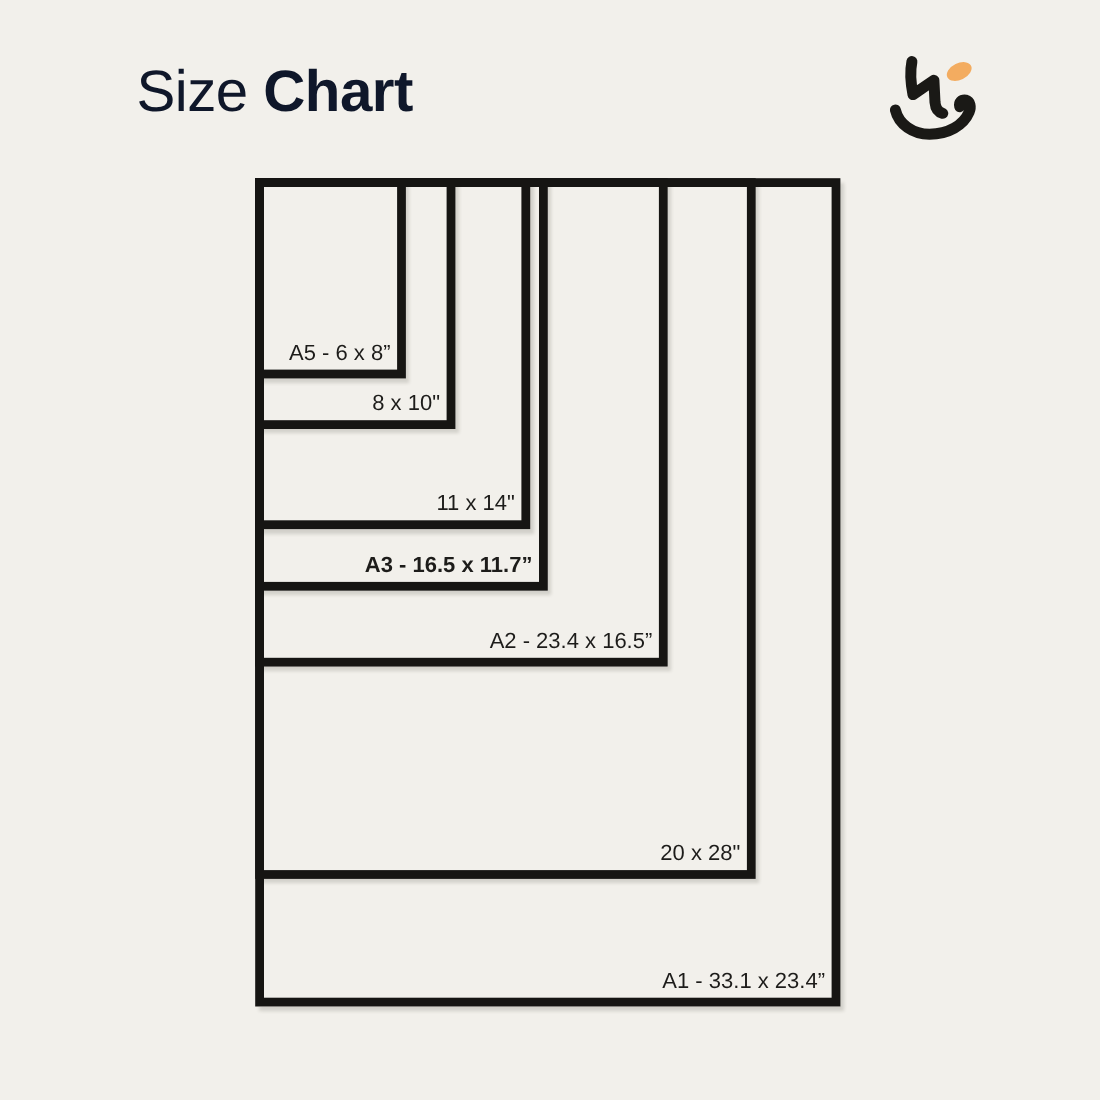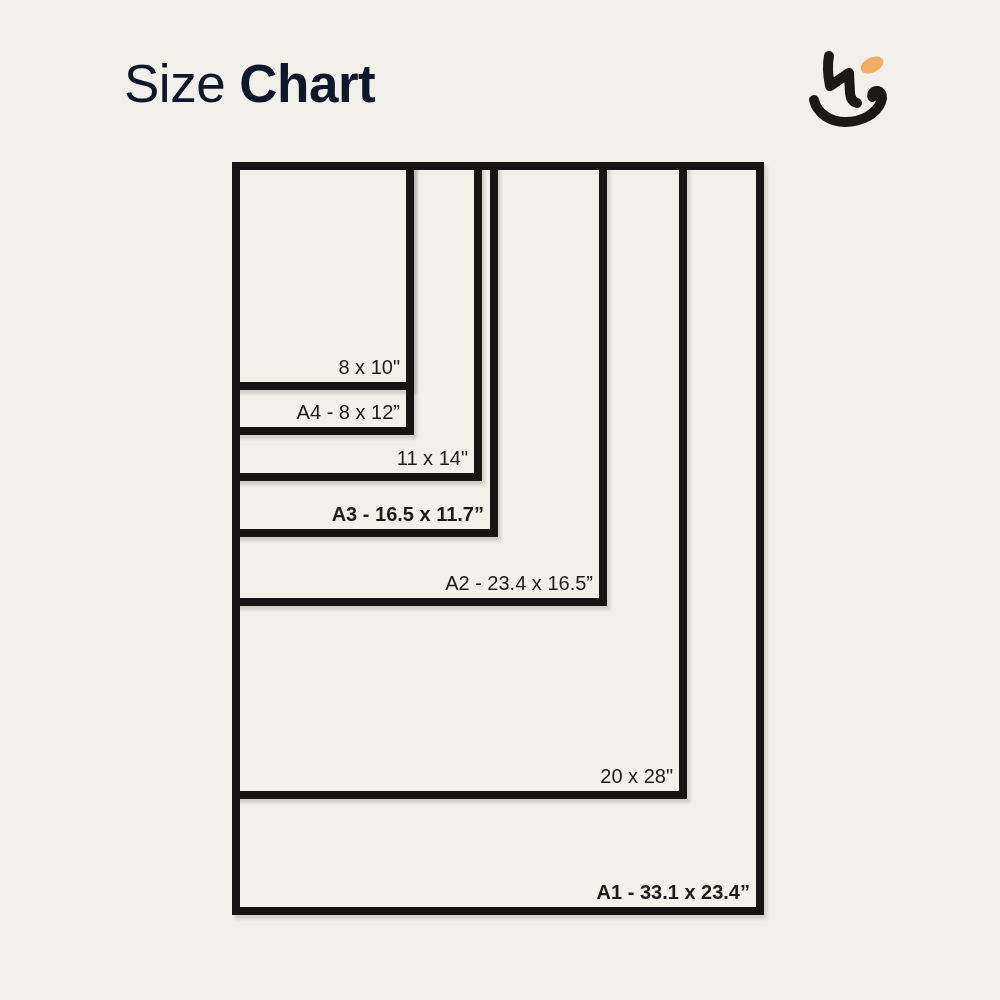--- a/index.html
+++ b/index.html
@@ -34,36 +34,36 @@
 
   <div class="logo">
     <svg width="100" height="92" viewBox="0 0 100 90" fill="none" xmlns="http://www.w3.org/2000/svg">
       <ellipse cx="67" cy="24" rx="12" ry="7.5" transform="rotate(-26 67 24)" fill="#F3AC60"></ellipse>
       <path d="M 24 15 C 22 25 23 35 25 45 L 44 32 L 45 52 C 45.5 58 48 61 52 62" stroke="#1A1916" stroke-width="10" stroke-linecap="round" stroke-linejoin="round"></path>
       <path d="M 9 59 C 12 72 25 81 40 81 C 57 81 71 73 76 61 C 78 56 77 51 73 50 C 69 49.5 66.5 52 67.5 56" stroke="#1A1916" stroke-width="10" stroke-linecap="round" stroke-linejoin="round"></path>
     </svg>
   </div>
 
   <div class="diagram">
+      <div class="size-rect" style="left: 232px; top: 162px; width: 137px; height: 182px; border-color: rgb(22, 21, 19);">
+        <span class="size-label" style="color: rgb(29, 28, 26);">A5 - 6 x 8”</span>
+      </div>
       <div class="size-rect" style="left: 232px; top: 162px; width: 182px; height: 228px; border-color: rgb(22, 21, 19);">
         <span class="size-label" style="color: rgb(29, 28, 26);">8 x 10"</span>
-      </div>
-      <div class="size-rect" style="left: 232px; top: 162px; width: 182px; height: 273px; border-color: rgb(22, 21, 19);">
-        <span class="size-label" style="color: rgb(29, 28, 26);">A4 - 8 x 12”</span>
       </div>
       <div class="size-rect" style="left: 232px; top: 162px; width: 250px; height: 319px; border-color: rgb(22, 21, 19);">
         <span class="size-label" style="color: rgb(29, 28, 26);">11 x 14"</span>
       </div>
       <div class="size-rect" style="left: 232px; top: 162px; width: 266px; height: 375px; border-color: rgb(22, 21, 19); font-weight: bold;">
         <span class="size-label" style="color: rgb(29, 28, 26);">A3 - 16.5 x 11.7”</span>
       </div>
       <div class="size-rect" style="left: 232px; top: 162px; width: 375px; height: 444px; border-color: rgb(22, 21, 19);">
         <span class="size-label" style="color: rgb(29, 28, 26);">A2 - 23.4 x 16.5”</span>
       </div>
       <div class="size-rect" style="left: 232px; top: 162px; width: 455px; height: 637px; border-color: rgb(22, 21, 19);">
         <span class="size-label" style="color: rgb(29, 28, 26);">20 x 28"</span>
       </div>
-      <div class="size-rect" style="left: 232px; top: 162px; width: 532px; height: 753px; border-color: rgb(22, 21, 19); font-weight: bold;">
+      <div class="size-rect" style="left: 232px; top: 162px; width: 532px; height: 753px; border-color: rgb(22, 21, 19);">
         <span class="size-label" style="color: rgb(29, 28, 26);">A1 - 33.1 x 23.4”</span>
       </div>
     </div>
 
 </div>
 
 </body></html>

